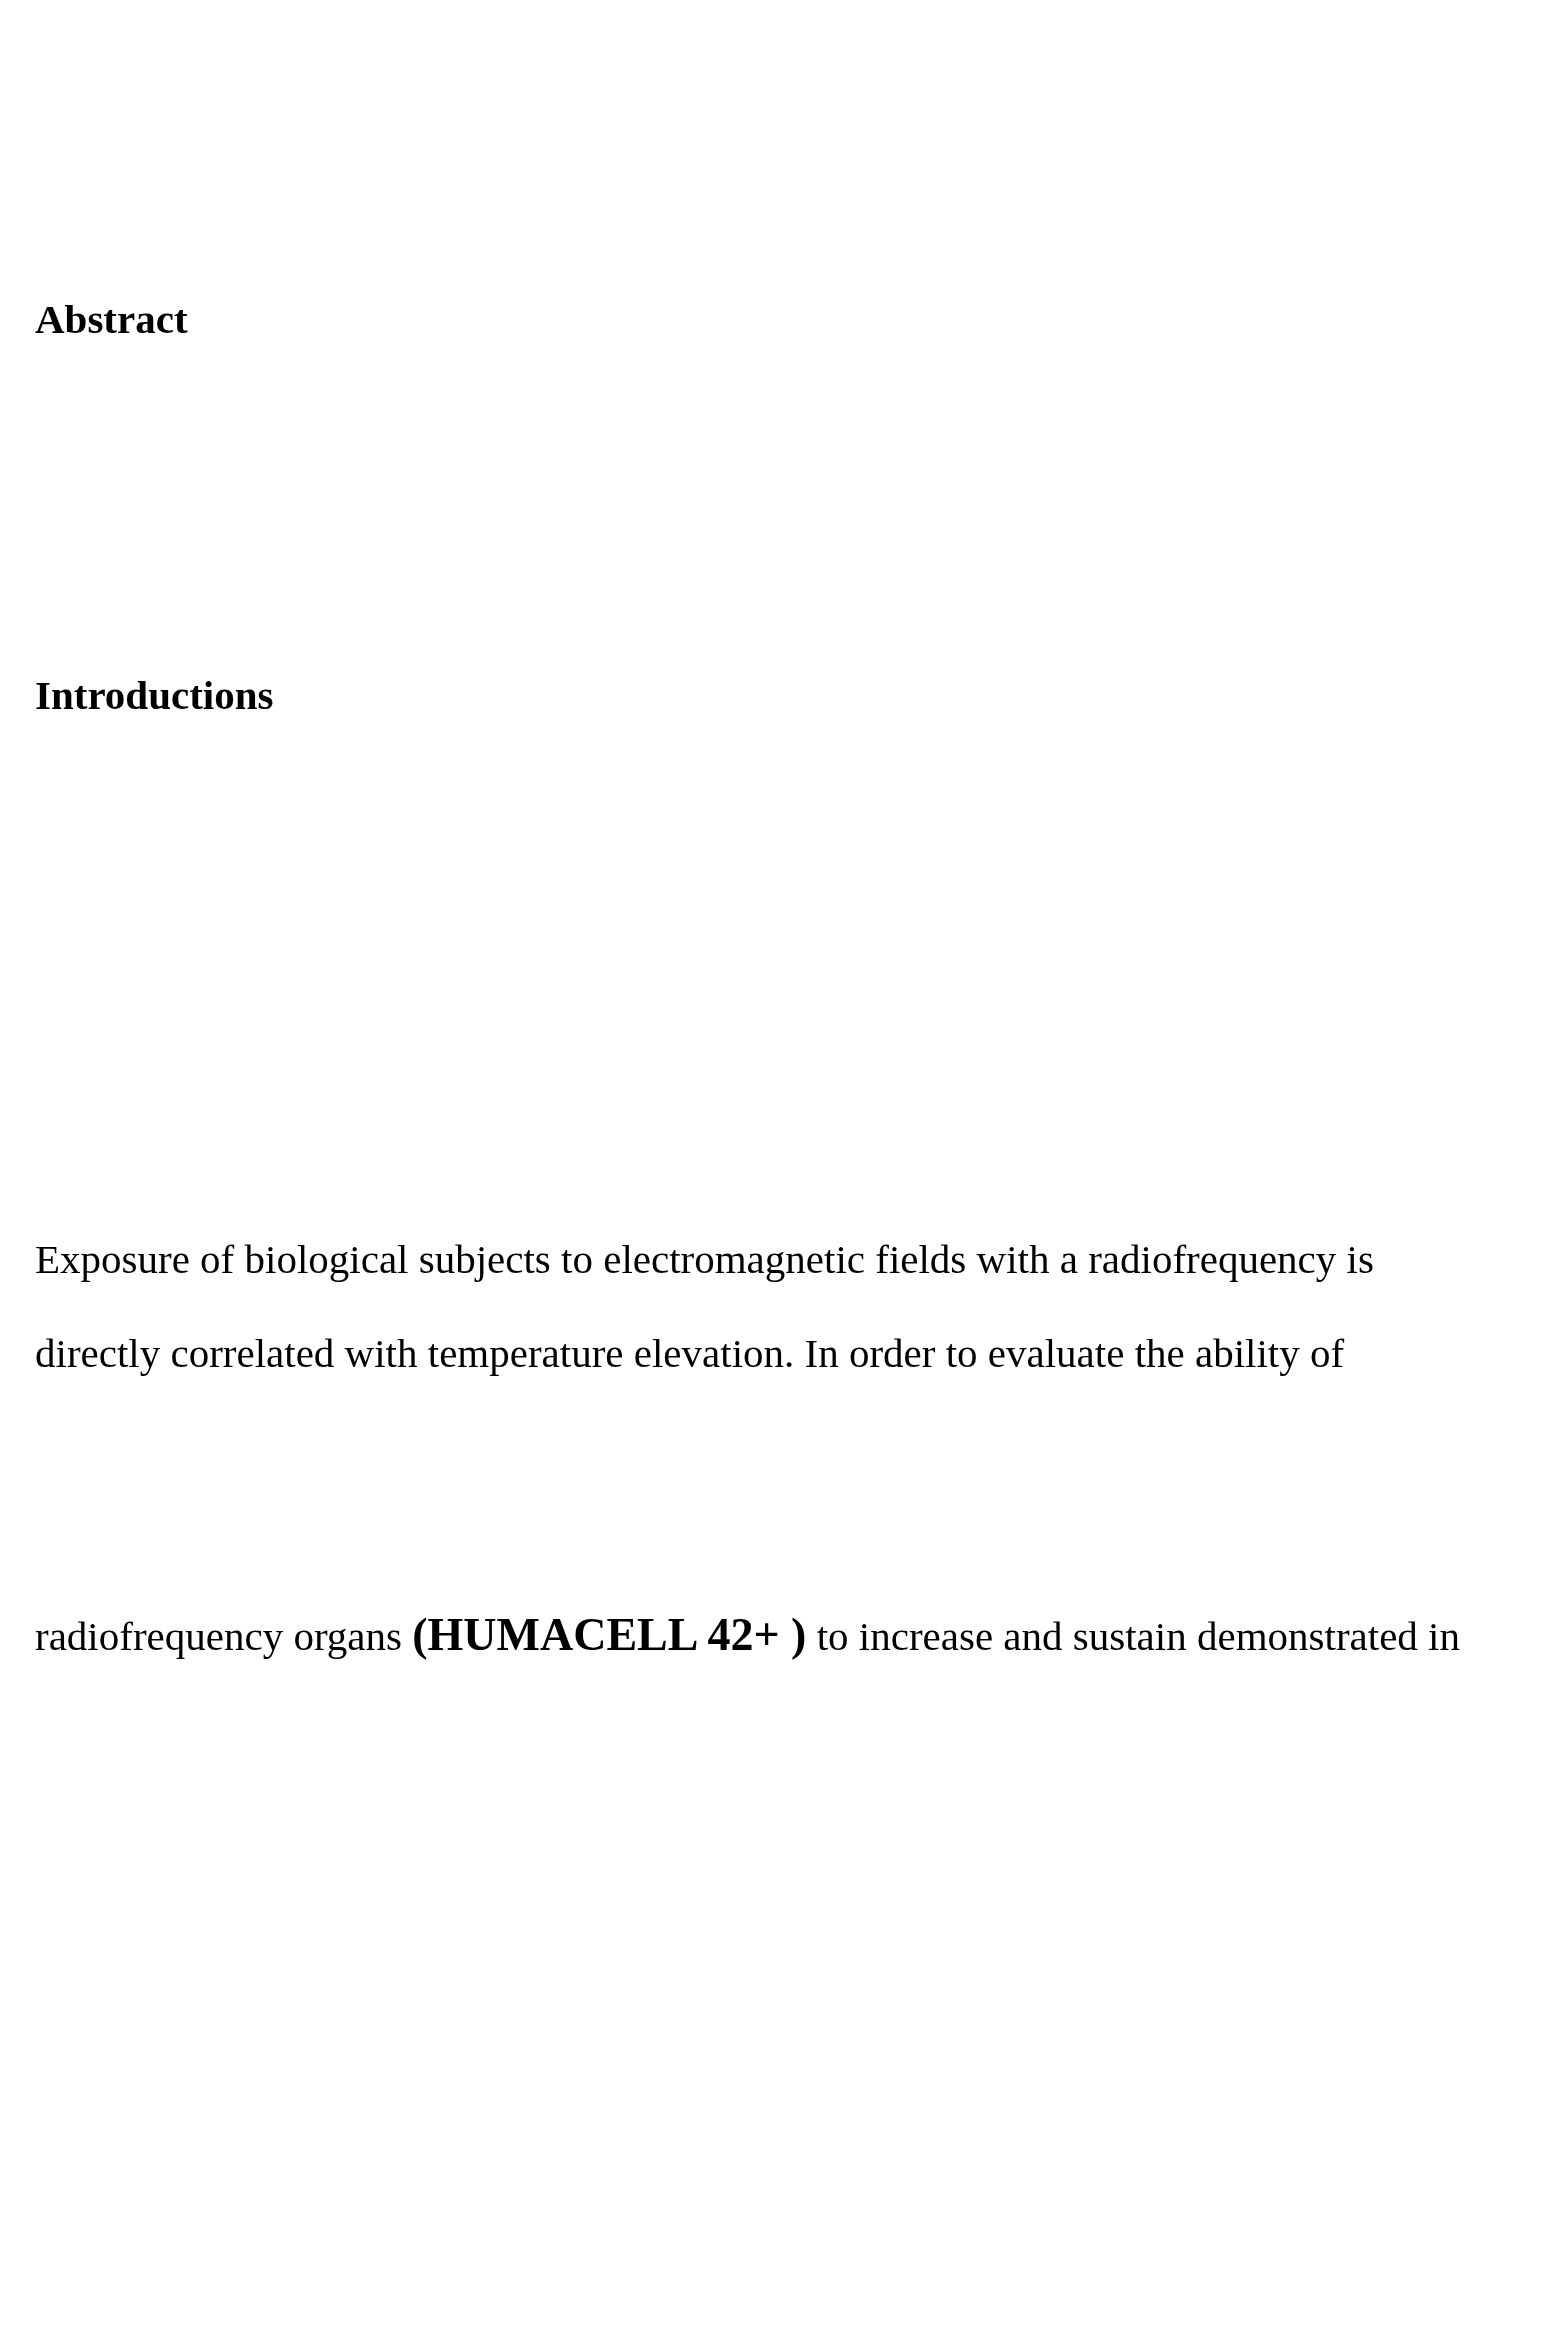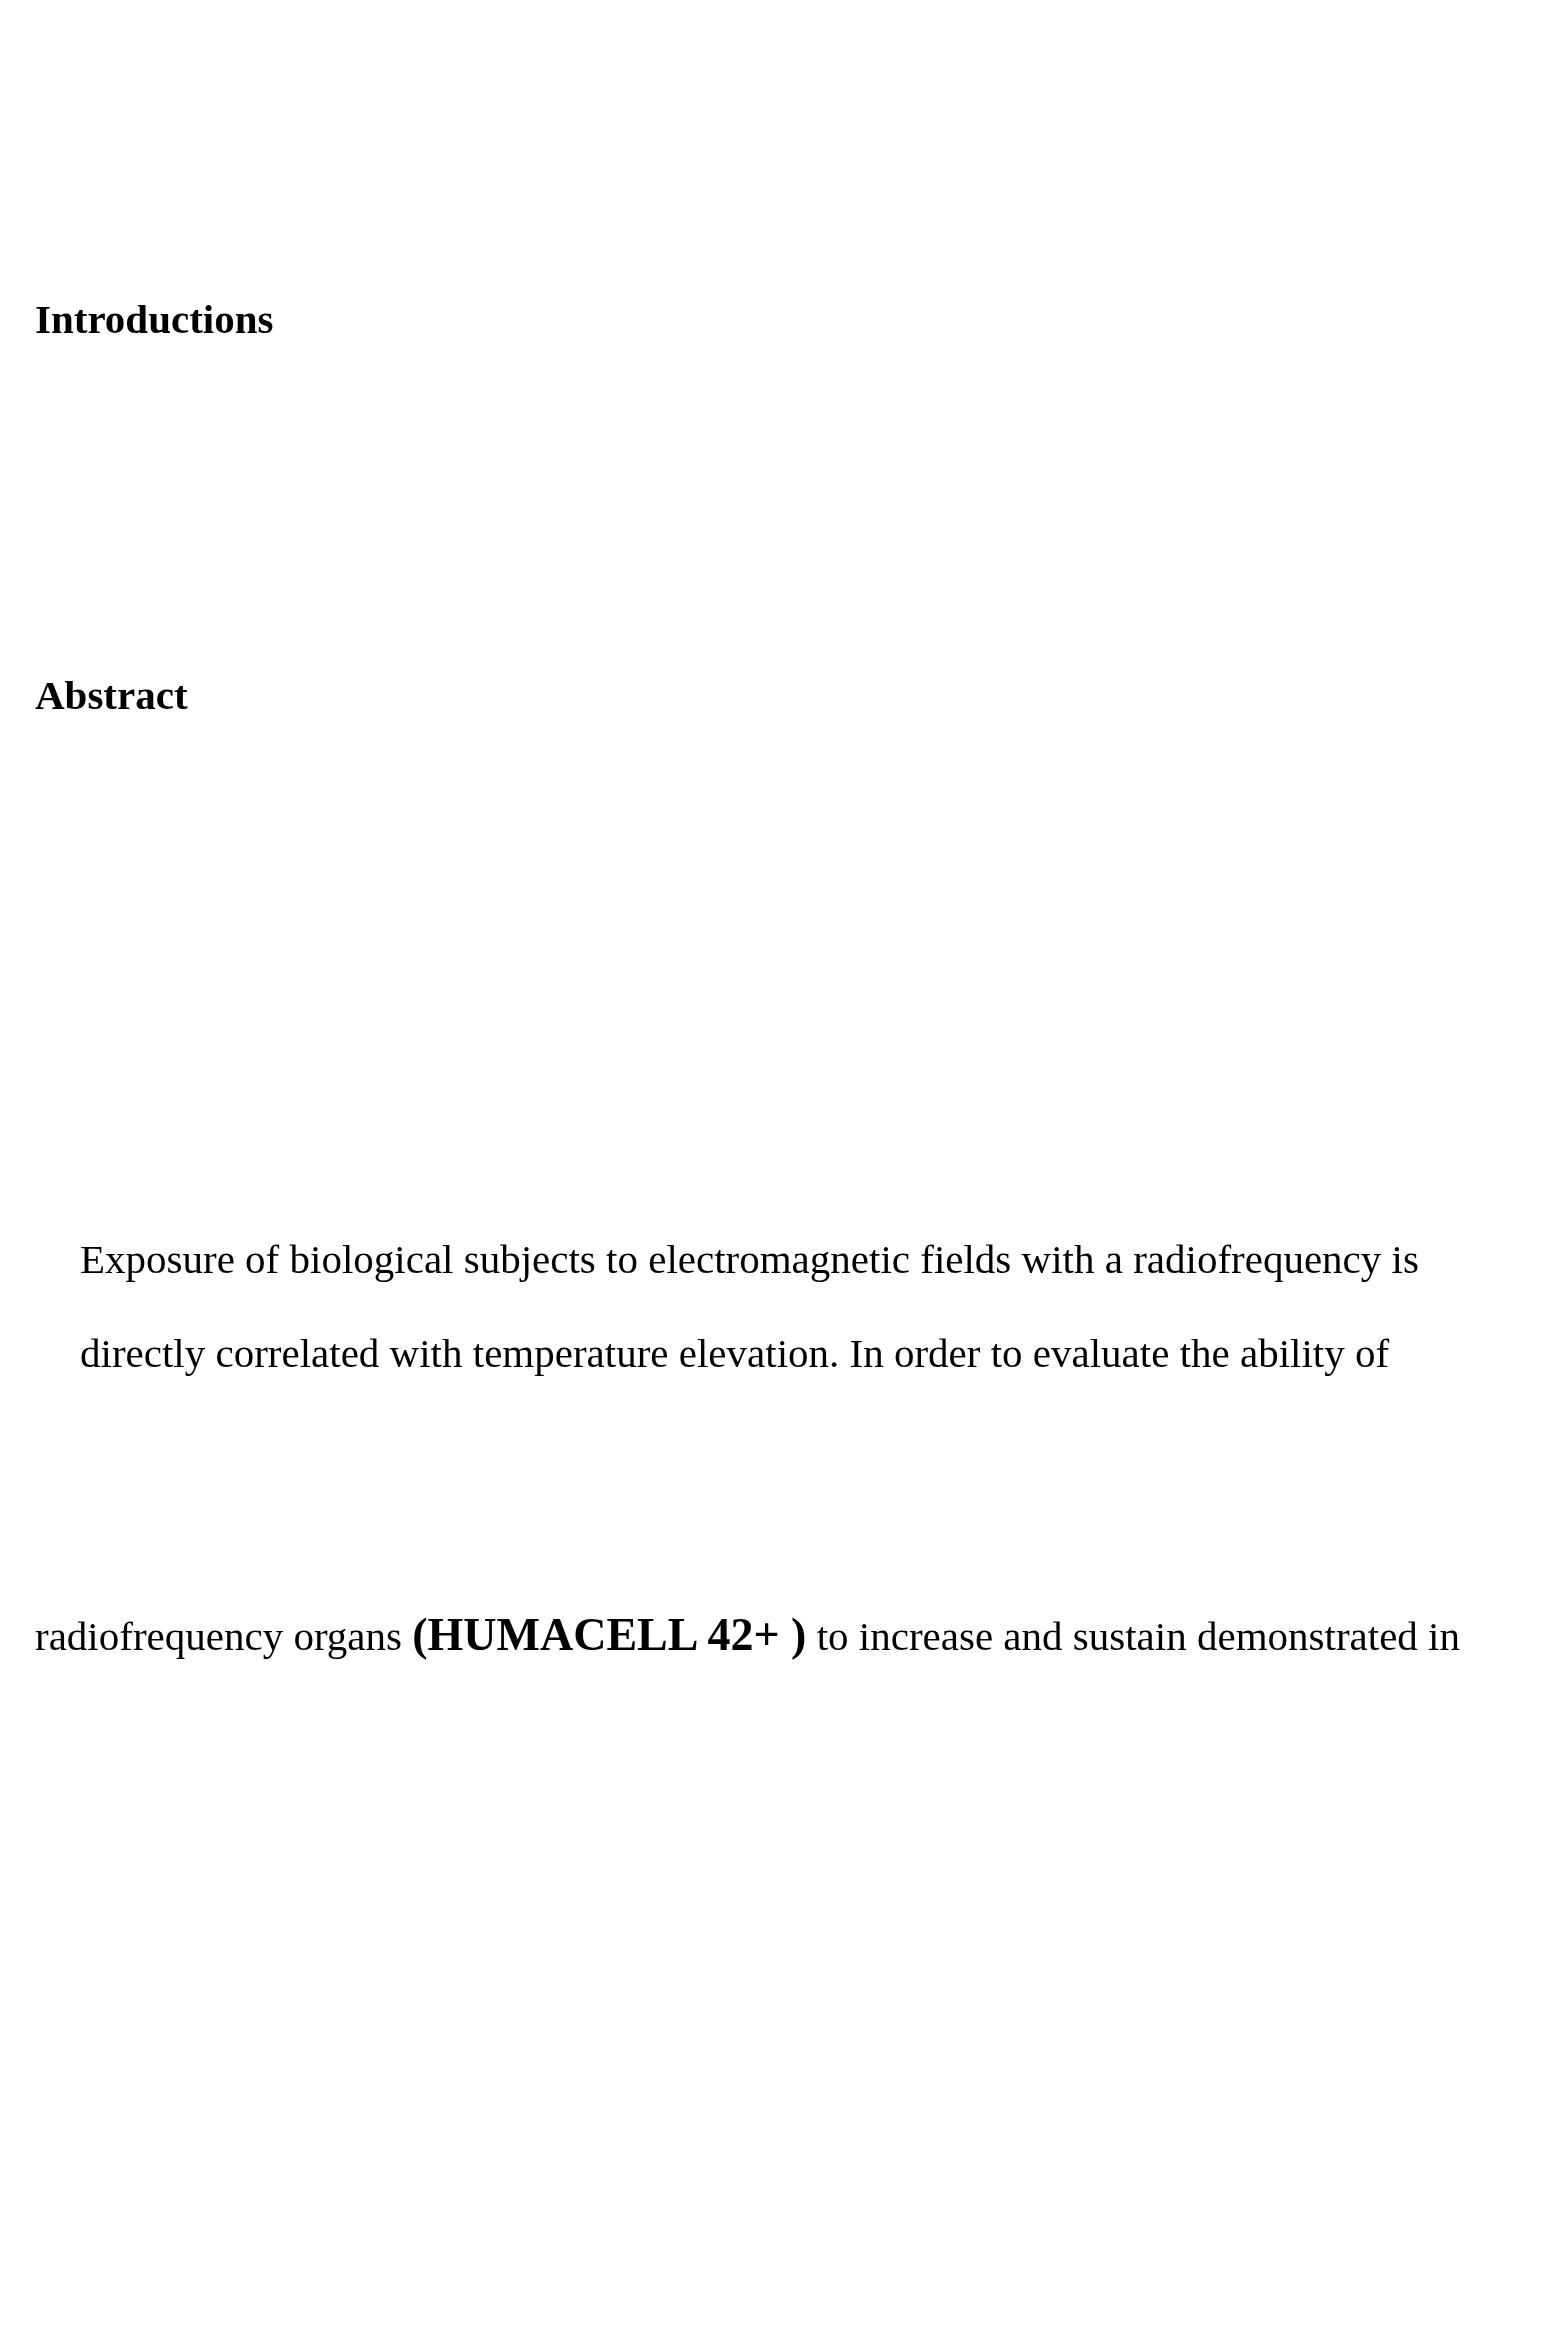--- a/index.html
+++ b/index.html
@@ -20,35 +20,34 @@
     padding-left: 35px;
     padding-right: 98px;
     margin-top: -9.8px;
     white-space: pre-wrap;
   }
   .heading {
     font-weight: 700;
   }
   .para-lines {
     white-space: pre-wrap;
-    margin-left: 45px;
   }
   .brand {
     font-size: 46px;
     font-weight: bold;
   }
 </style>
 </head>
 <body>
 
 <div class="doc">
 
+  <div class="heading">Abstract</div>
+
   <div class="heading">Introductions</div>
-
-  <div class="heading">Abstract</div>
 
   <div>
     <div class="para-lines">Exposure of biological subjects to electromagnetic fields with a radiofrequency is
 directly correlated with temperature elevation. In order to evaluate the ability of</div>
     <div><span>radiofrequency organs </span><span class="brand">(HUMACELL 42+ )</span><span> to increase and sustain demonstrated in</span></div>
   </div>
 
   
 
   

